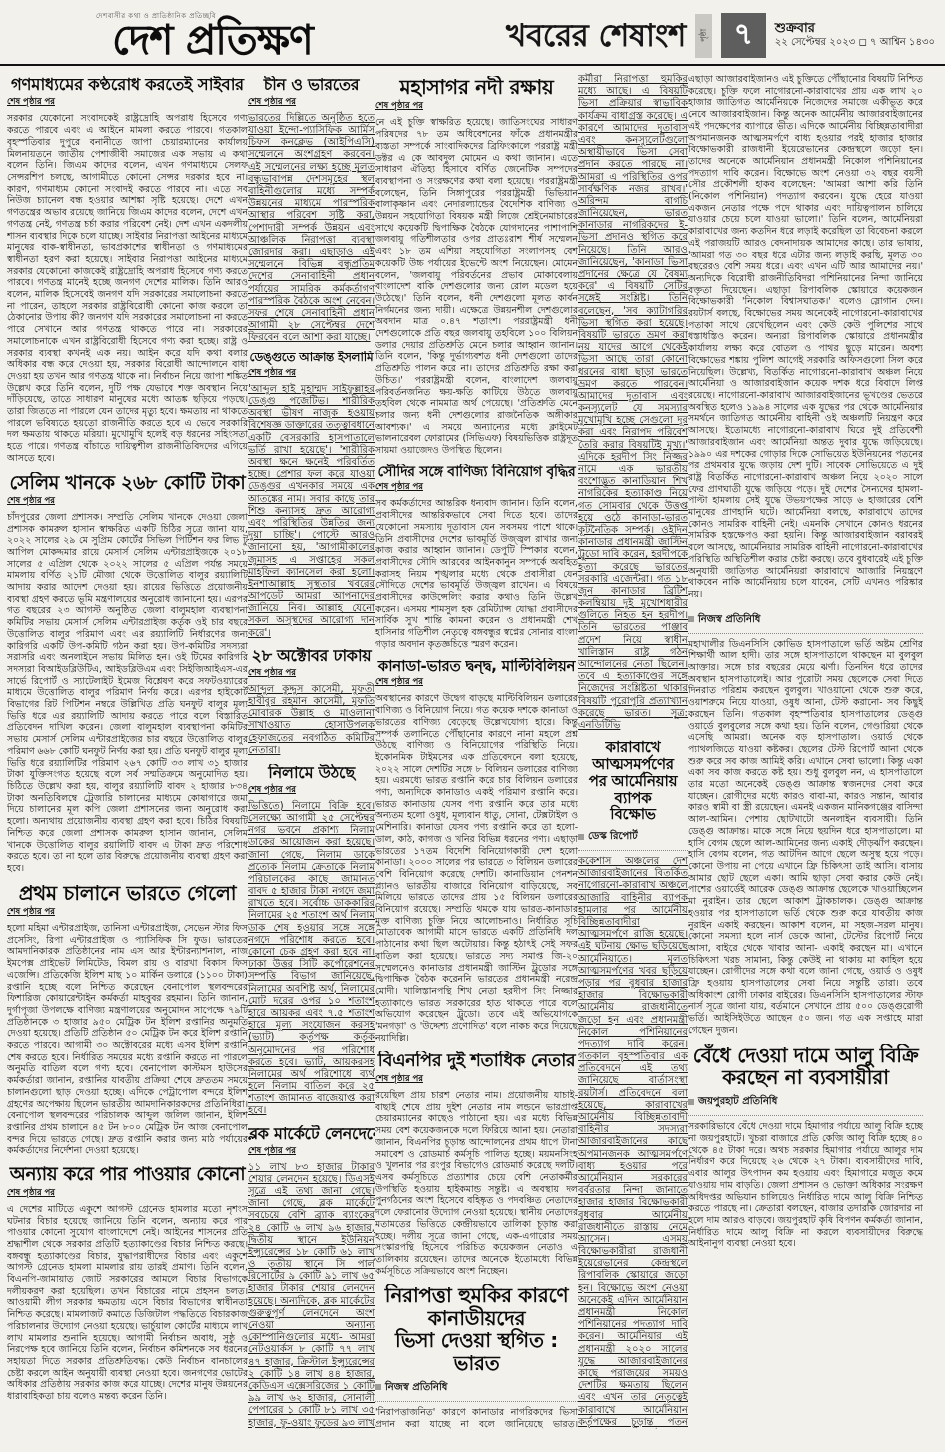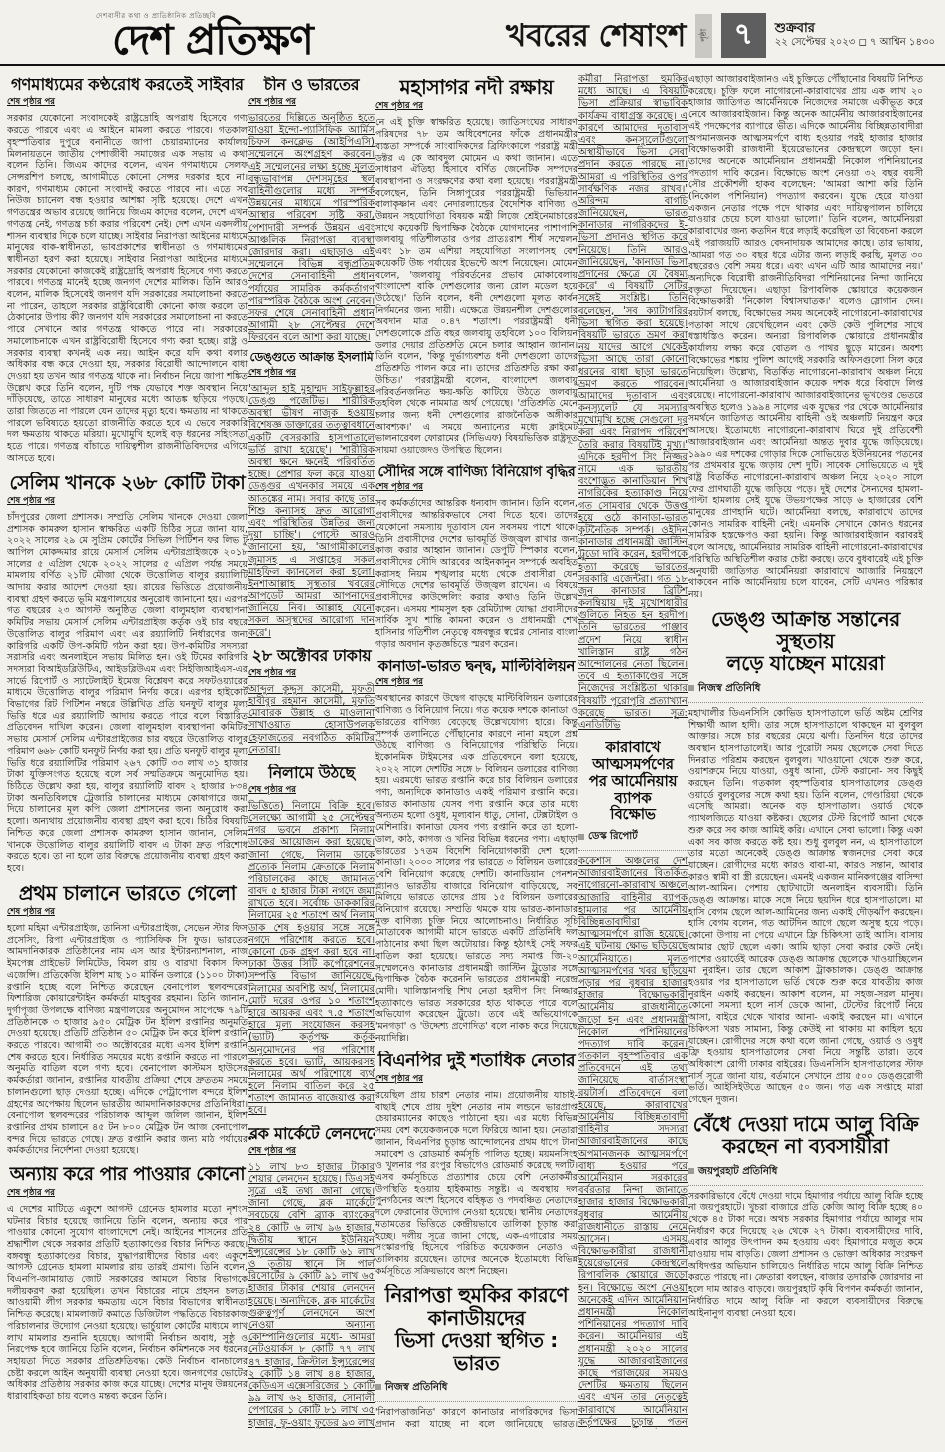--- a/index.html
+++ b/index.html
@@ -204,22 +204,20 @@
             <span>ডেস্ক রিপোর্ট</span>
           </div>
           <p class="body">ককেশাস অঞ্চলের দেশ আজারবাইজানের বিতর্কিত নাগোরনো-কারাবাখ অঞ্চলে আজারি বাহিনীর ব্যাপক হামলার পর আর্মেনীয় বিচ্ছিন্নতাবাদীরা আত্মসমর্পণে রাজি হয়েছে। এই ঘটনায় ক্ষোভ ছড়িয়েছে আর্মেনিয়াতে। মূলত আত্মসমর্পণের খবর ছড়িয়ে পড়ার পর বুধবার হাজার হাজার বিক্ষোভকারী আর্মেনীয় রাজধানীতে জড়ো হন এবং প্রধানমন্ত্রী নিকোল পশিনিয়ানের পদত্যাগ দাবি করেন। গতকাল বৃহস্পতিবার এক প্রতিবেদনে এই তথ্য জানিয়েছে বার্তাসংস্থা রয়টার্স। প্রতিবেদনে বলা হয়েছে, কারাবাখের আর্মেনীয় বিচ্ছিন্নতাবাদী বাহিনীর সদস্যরা আজারবাইজানের কাছে অপমানজনক আত্মসমর্পণে বাধ্য হওয়ার পরে আর্মেনিয়ান সরকারের বর্বরতার নিন্দা জানাতে হাজার হাজার বিক্ষোভকারী বুধবার আর্মেনীয় রাজধানীতে রাস্তায় নেমে আসেন। এসময় বিক্ষোভকারীরা রাজধানী ইয়েরেভানের কেন্দ্রস্থলে রিপাবলিক স্কোয়ারে জড়ো হন। বিক্ষোভে অংশ নেওয়া অনেকেই এদিন আর্মেনিয়ান প্রধানমন্ত্রী নিকোল পশিনিয়ানের পদত্যাগ দাবি করেন। আর্মেনিয়ার এই প্রধানমন্ত্রী ২০২০ সালের যুদ্ধে আজারবাইজানের কাছে পরাজয়ের সময়ও দেশটির ক্ষমতায় ছিলেন এবং এখন তার নেতৃত্বেই কারাবাখে আর্মেনিয়ান কর্তৃপক্ষের চূড়ান্ত পতন হলো। আজারবাইজানের ভূখণ্ড হিসেবে আন্তর্জাতিকভাবে স্বীকৃত জাতিগত আর্মেনীয় ছিটমহল নাগোরনো-কারাবাখ ঘিরে কয়েক মাস ধরে দুই দেশের মধ্যে উত্তেজনা চলছিল।</p>
         </article>
       </section>
     <section class="col colE">
         <article class="article">
           <p class="body">এছাড়া আজারবাইজানও এই চুক্তিতে পৌঁছানোর বিষয়টি নিশ্চিত করেছে। চুক্তি ফলে নাগোরনো-কারাবাখের প্রায় এক লাখ ২০ হাজার জাতিগত আর্মেনিয়কে নিজেদের সমাজে একীভূত করে নেবে আজারবাইজান। কিন্তু অনেক আর্মেনীয় আজারবাইজানের এই পদক্ষেপের ব্যাপারে ভীত। এদিকে আর্মেনীয় বিচ্ছিন্নতাবাদীরা অপমানজনক আত্মসমর্পণে বাধ্য হওয়ার পরই হাজার হাজার বিক্ষোভকারী রাজধানী ইয়েরেভানের কেন্দ্রস্থলে জড়ো হন। তাদের অনেকে আর্মেনিয়ান প্রধানমন্ত্রী নিকোল পশিনিয়ানের পদত্যাগ দাবি করেন। বিক্ষোভে অংশ নেওয়া ৩২ বছর বয়সী সৌর প্রকৌশলী হাকব বলেছেন: 'আমরা আশা করি তিনি (নিকোল পশিনিয়ান) পদত্যাগ করবেন। যুদ্ধে হেরে যাওয়া একজন নেতার পক্ষে পদে থাকার এবং দায়িত্বপালন চালিয়ে যাওয়ার চেয়ে চলে যাওয়া ভালো।' তিনি বলেন, আর্মেনিয়রা কারাবাখের জন্য কতদিন ধরে লড়াই করেছিল তা বিবেচনা করলে এই পরাজয়টি আরও বেদনাদায়ক আমাদের কাছে। তার ভাষায়, 'আমরা গত ৩০ বছর ধরে এটার জন্য লড়াই করছি, মূলত ৩০ বছরেরও বেশি সময় ধরে। এবং এখন এটি আর আমাদের নয়।' অন্যদিকে বিরোধী রাজনীতিবিদরা পশিনিয়ানের নিন্দা জানিয়ে বক্তৃতা দিয়েছেন। এছাড়া রিপাবলিক স্কোয়ারে কয়েকজন বিক্ষোভকারী 'নিকোল বিশ্বাসঘাতক।' বলেও স্লোগান দেন। রয়টার্স বলছে, বিক্ষোভের সময় অনেকেই নাগোরনো-কারাবাখের পতাকা সাথে রেখেছিলেন এবং কেউ কেউ পুলিশের সাথে ধস্তাধস্তিও করেন। অন্যরা রিপাবলিক স্কোয়ারে প্রধানমন্ত্রীর কার্যালয় লক্ষ্য করে বোতল ও পাথর ছুড়ে মারেন। অবশ্য বিক্ষোভের শঙ্কায় পুলিশ আগেই সরকারি অফিসগুলো সিল করে নিয়েছিল। উল্লেখ্য, বিতর্কিত নাগোরনো-কারাবাখ অঞ্চল নিয়ে আর্মেনিয়া ও আজারবাইজান কয়েক দশক ধরে বিবাদে লিপ্ত রয়েছে। নাগোরনো-কারাবাখ আজারবাইজানের ভূখণ্ডের ভেতরে অবস্থিত হলেও ১৯৯৪ সালের এক যুদ্ধের পর থেকে আর্মেনিয়ার সমর্থনে জাতিগত আর্মেনীয় বাহিনী ওই অঞ্চলটি নিয়ন্ত্রণ করে আসছে। ইতোমধ্যে নাগোরনো-কারাবাখ ঘিরে দুই প্রতিবেশী আজারবাইজান এবং আর্মেনিয়া অন্তত দুবার যুদ্ধে জড়িয়েছে। ১৯৯০ এর দশকের গোড়ার দিকে সোভিয়েত ইউনিয়নের পতনের পর প্রথমবার যুদ্ধে জড়ায় দেশ দুটি। সাবেক সোভিয়েতে এ দুই রাষ্ট্র বিতর্কিত নাগোরনো-কারাবাখ অঞ্চল নিয়ে ২০২০ সালে ফের প্রাণঘাতী যুদ্ধে জড়িয়ে পড়ে। দুই দেশের সৈন্যদের হামলা-পাল্টা হামলায় সেই যুদ্ধে উভয়পক্ষের সাড়ে ৬ হাজারের বেশি মানুষের প্রাণহানি ঘটে। আর্মেনিয়া বলছে, কারাবাখে তাদের কোনও সামরিক বাহিনী নেই। এমনকি সেখানে কোনও ধরনের সামরিক হস্তক্ষেপও করা হয়নি। কিন্তু আজারবাইজান বরাবরই বলে আসছে, আর্মেনিয়ার সামরিক বাহিনী নাগোরনো-কারাবাখের পরিস্থিতি অস্থিতিশীল করার চেষ্টা করছে। তবে বুধবারেই এই চুক্তি অনুযায়ী জাতিগত আর্মেনিয়রা কারাবাখে আজারি নিয়ন্ত্রণে থাকবেন নাকি আর্মেনিয়ায় চলে যাবেন, সেটি এখনও পরিষ্কার নয়।</p>
         </article>
         <article class="article">
-          <h2 class="headline">ডেঙ্গু আক্রান্ত সন্তানের সুস্থতায়
-লড়ে যাচ্ছেন মায়েরা</h2>
           <div class="byline">
             <span class="bullet"></span>
             <span>নিজস্ব প্রতিনিধি</span>
           </div>
           <p class="body">মহাখালীর ডিএনসিসি কোভিড হাসপাতালে ভর্তি অষ্টম শ্রেণির শিক্ষার্থী আল হাদী। তার সঙ্গে হাসপাতালে থাকছেন মা বুলবুল আক্তার। সঙ্গে চার বছরের মেয়ে ঝর্ণা। তিনদিন ধরে তাদের অবস্থান হাসপাতালেই। আর পুরোটা সময় ছেলেকে সেবা দিতে দিনরাত পরিশ্রম করছেন বুলবুল। খাওয়ানো থেকে শুরু করে, ওয়াশরুমে নিয়ে যাওয়া, ওষুধ আনা, টেস্ট করানো- সব কিছুই করছেন তিনি। গতকাল বৃহস্পতিবার হাসপাতালের ডেঙ্গু ওয়ার্ডে বুলবুলের সঙ্গে কথা হয়। তিনি বলেন, গেণ্ডারিয়া থেকে এসেছি আমরা। অনেক বড় হাসপাতাল। ওয়ার্ড থেকে প্যাথলজিতে যাওয়া কষ্টকর। ছেলের টেস্ট রিপোর্ট আনা থেকে শুরু করে সব কাজ আমিই করি। এখানে সেবা ভালো। কিন্তু একা একা সব কাজ করতে কষ্ট হয়। শুধু বুলবুল নন, এ হাসপাতালে তার মতো অনেকেই ডেঙ্গু আক্রান্ত স্বজনদের সেবা করে যাচ্ছেন। রোগীদের মধ্যে কারও বাবা-মা, কারও সন্তান, আবার কারও স্বামী বা স্ত্রী রয়েছেন। এমনই একজন মানিকগঞ্জের বাসিন্দা আল-আমিন। পেশায় ছোটখাটো অনলাইন ব্যবসায়ী। তিনি ডেঙ্গু আক্রান্ত। মাকে সঙ্গে নিয়ে ছয়দিন ধরে হাসপাতালে। মা হাসি বেগম ছেলে আল-আমিনের জন্য একাই দৌড়ঝাঁপ করছেন। হাসি বেগম বলেন, গত আটদিন আগে ছেলে অসুস্থ হয়ে পড়ে। কোনো উপায় না পেয়ে এখানে ফ্রি চিকিৎসা তাই আসি। বাসায় আমার ছোট ছেলে একা। আমি ছাড়া সেবা করার কেউ নেই। পাশের ওয়ার্ডেই আরেক ডেঙ্গু আক্রান্ত ছেলেকে খাওয়াচ্ছিলেন মা নুরাইন। তার ছেলে আকাশ ট্রাকচালক। ডেঙ্গু আক্রান্ত হওয়ার পর হাসপাতালে ভর্তি থেকে শুরু করে যাবতীয় কাজ নুরাইন একাই করছেন। আকাশ বলেন, মা সহজ-সরল মানুষ। কোনো সমস্যা হলে নার্স ডেকে আনা, টেস্টের রিপোর্ট নিয়ে আসা, বাইরে থেকে খাবার আনা- একাই করছেন মা। এখানে চিকিৎসা খরচ সামান্য, কিন্তু কেউই না থাকায় মা কাহিল হয়ে যাচ্ছেন। রোগীদের সঙ্গে কথা বলে জানা গেছে, ওয়ার্ড ও ওষুধ ফ্রি হওয়ায় হাসপাতালের সেবা নিয়ে সন্তুষ্টি তারা। তবে অধিকাংশ রোগী ঢাকার বাইরের। ডিএনসিসি হাসপাতালের স্টাফ নার্স সূত্রে জানা যায়, বর্তমানে সেখানে প্রায় ৫০০ ডেঙ্গুরোগী ভর্তি। আইসিইউতে আছেন ৫০ জন। গত এক সপ্তাহে মারা গেছেন দুজন।</p>
         </article>
         <article class="article">
           <h2 class="headline">বেঁধে দেওয়া দামে আলু বিক্রি
 করছেন না ব্যবসায়ীরা</h2>
           <div class="byline">

